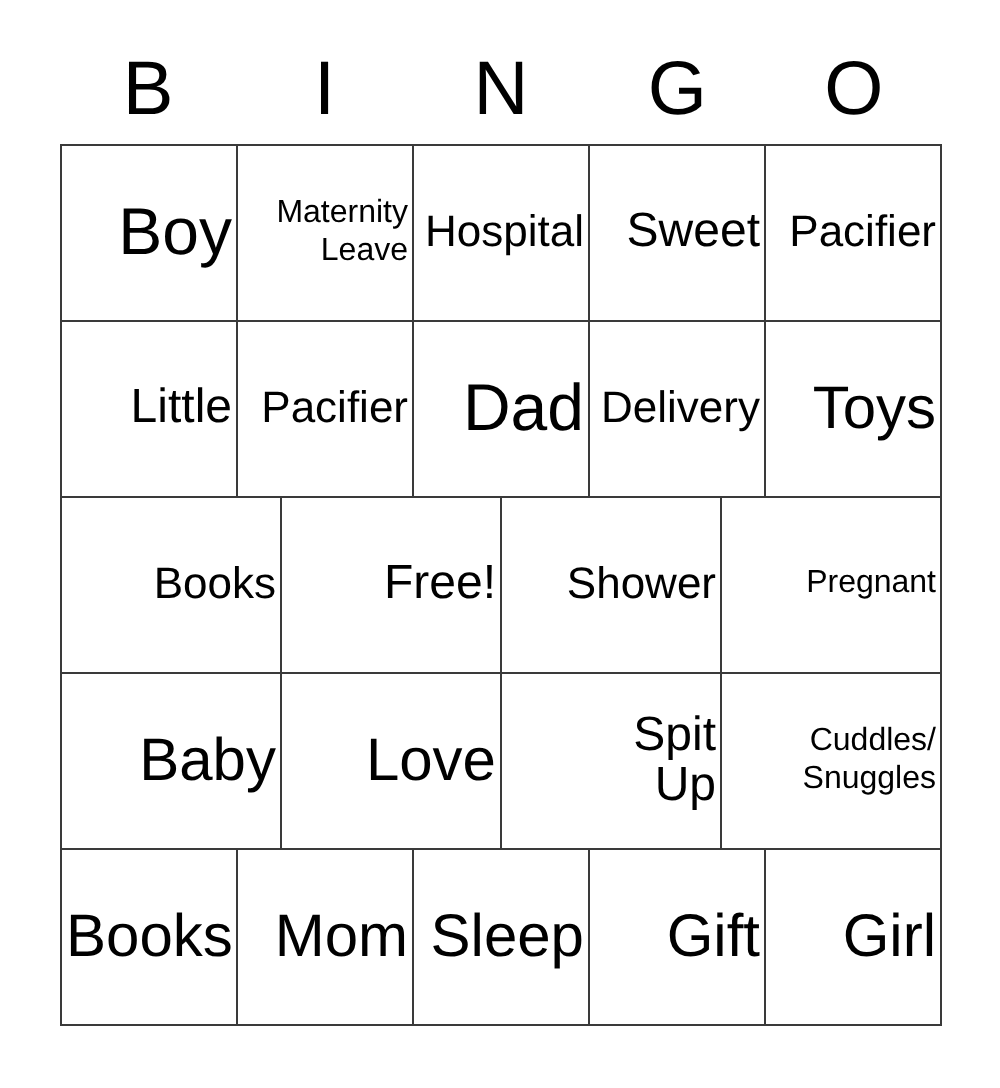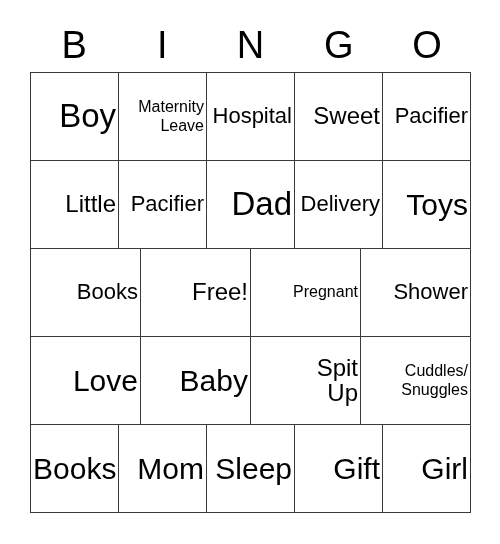--- a/index.html
+++ b/index.html
@@ -124,33 +124,33 @@
     </div>
 
     <div class="grid-row">
       <div class="cell">
           <span class="cell-text fs-sm">Books</span>
         </div>
       <div class="cell">
           <span class="cell-text fs-md">Free!</span>
         </div>
       <div class="cell">
-          <span class="cell-text fs-xs">Pregnant</span>
+          <span class="cell-text fs-sm">Shower</span>
         </div>
       <div class="cell">
-          <span class="cell-text fs-sm">Shower</span>
+          <span class="cell-text fs-xs">Pregnant</span>
         </div>
     </div>
 
     <div class="grid-row">
       <div class="cell">
-          <span class="cell-text fs-lg">Love</span>
+          <span class="cell-text fs-lg">Baby</span>
         </div>
       <div class="cell">
-          <span class="cell-text fs-lg">Baby</span>
+          <span class="cell-text fs-lg">Love</span>
         </div>
       <div class="cell">
           <span class="cell-text fs-md">Spit
 Up</span>
         </div>
       <div class="cell">
           <span class="cell-text fs-xs">Cuddles/
 Snuggles</span>
         </div>
     </div>

